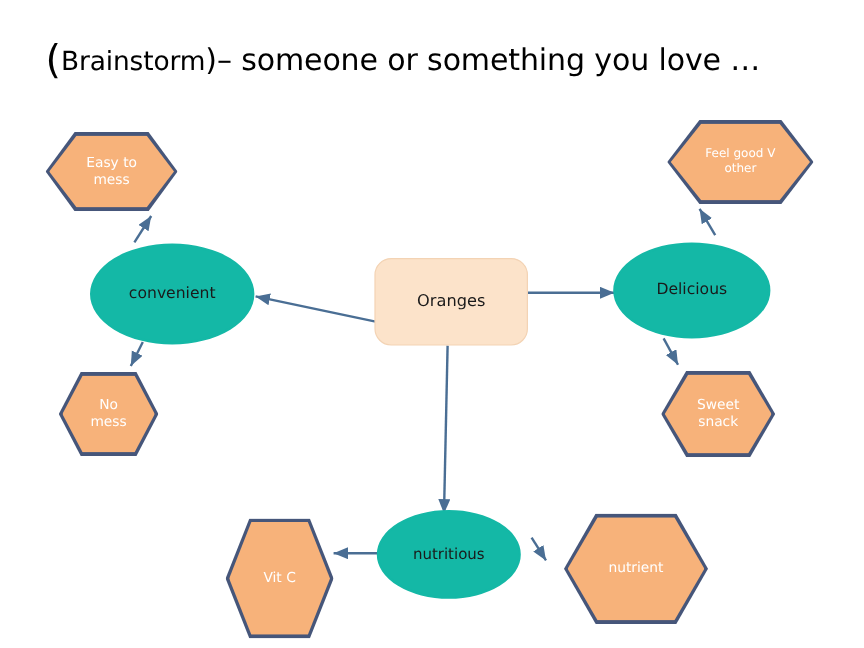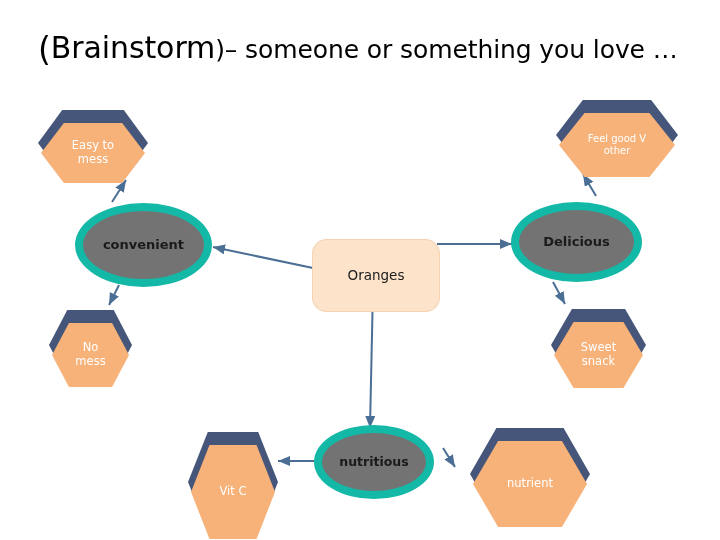--- a/index.html
+++ b/index.html
@@ -25,21 +25,21 @@
     font-size: 25px;
     color: #000000;
     white-space: nowrap;
     letter-spacing: -0.1px;
   }
   #title .paren {
     font-size: 33px;
     vertical-align: -3px;
   }
   #title .bs {
-    font-size: 30px;
+    font-size: 22px;
   }
 
   
   #links {
     position: absolute;
     left: 0;
     top: 0;
     width: 720px;
     height: 540px;
   }
@@ -59,21 +59,20 @@
     pointer-events: none;
   }
 
   
   .hex {
     background: #F7B27A;
     -webkit-clip-path: polygon(22% 0%, 78% 0%, 100% 50%, 78% 100%, 22% 100%, 0% 50%);
     clip-path: polygon(22% 0%, 78% 0%, 100% 50%, 78% 100%, 22% 100%, 0% 50%);
     color: #ffffff;
     font-size: 11.5px;
-    margin-top: 10px;
   }
   
   .hexwrap {
     position: absolute;
   }
   .hexwrap .hexborder {
     position: absolute;
     left: 0; top: 0;
     width: 100%; height: 100%;
     background: #46567A;
@@ -82,25 +81,24 @@
   }
   .hexwrap .hex {
     left: 3px; top: 3px;
     width: calc(100% - 6px);
     height: calc(100% - 6px);
   }
 
   
   .ell {
     border-radius: 50%;
-    background: #737373;
-    border: 8px solid #14b8a6;
+    background: #14b8a6;
+    border: 2px solid #14b8a6;
     color: #1a1a1a;
     font-size: 13px;
-    font-weight: bold;
   }
 
   
   .rrect {
     background: #FCE3CA;
     border: 1px solid #F3D3B4;
     border-radius: 14px;
     color: #1a1a1a;
     font-size: 13.5px;
   }
@@ -149,21 +147,21 @@
   <div class="hexborder"></div>
   <div class="node hex" style="font-size:10px;">
     <span class="lbl"><span>Feel good V</span><br><span>other</span></span>
   </div>
 </div>
 
 <div class="node ell" style="left:75px; top:203px; width:137px; height:84px;">
   <span class="lbl">convenient</span>
 </div>
 
-<div class="node rrect" style="left:312px; top:215px; width:128px; height:73px;margin-top:24px;">
+<div class="node rrect" style="left:312px; top:215px; width:128px; height:73px;">
   <span class="lbl">Oranges</span>
 </div>
 
 <div class="node ell" style="left:511px; top:202px; width:131px; height:80px;text-align:center;">
   <span class="lbl">Delicious</span>
 </div>
 
 <div class="hexwrap" style="left:49px; top:310px; width:83px; height:70px;">
   <div class="hexborder"></div>
   <div class="node hex">

